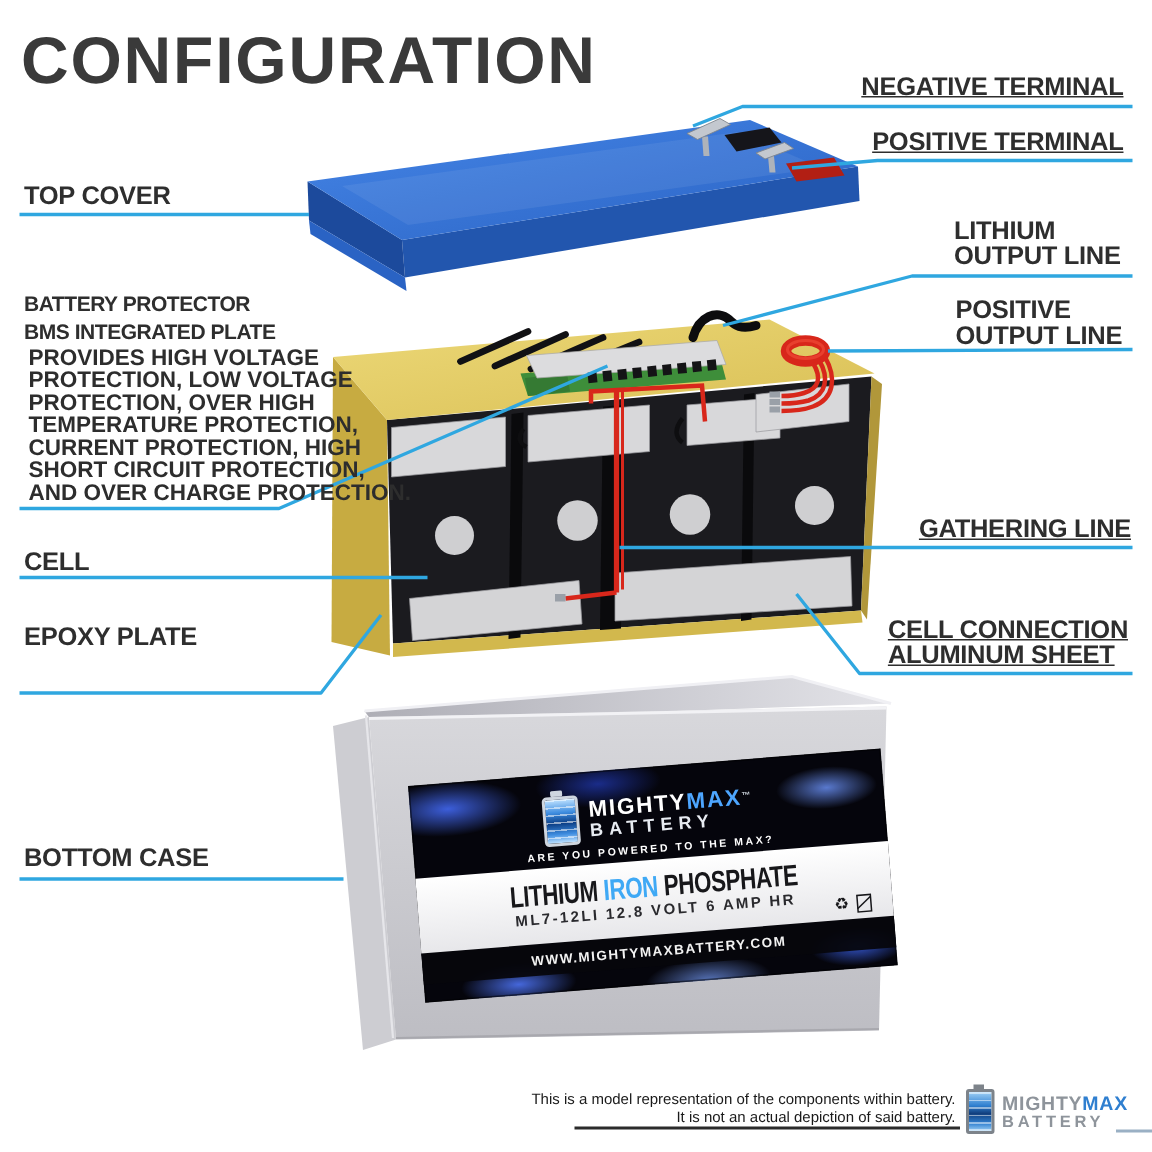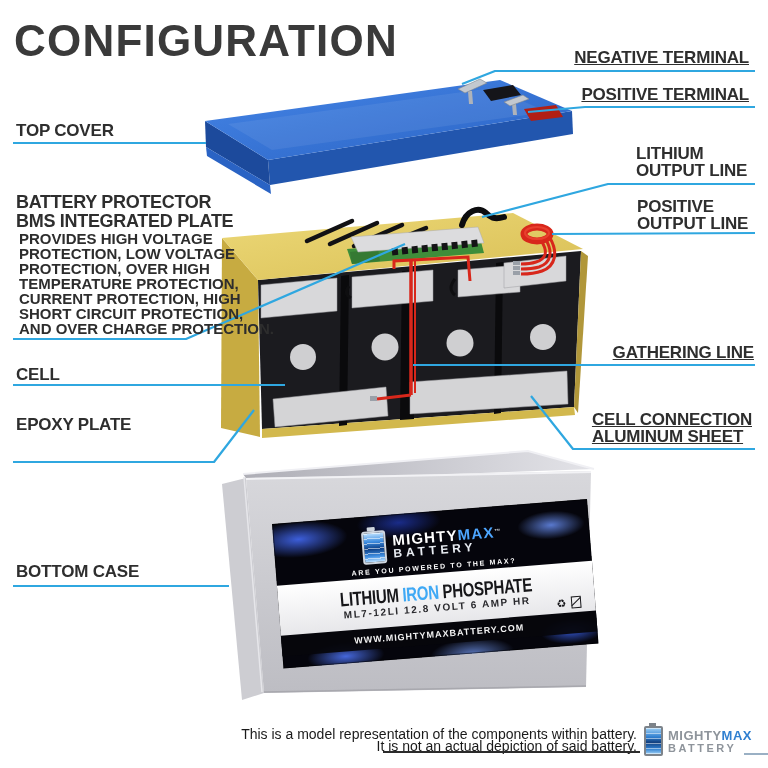--- a/index.html
+++ b/index.html
@@ -6,21 +6,21 @@
   body{width:768px;height:768px;position:relative;background:#ffffff;
        font-family:"Liberation Sans",sans-serif;overflow:hidden;}
   .abs{position:absolute;}
   .art{left:0;top:0;z-index:1;}
   .lines{left:0;top:0;z-index:2;}
   .txt{z-index:3;}
   .title{font-size:44px;font-weight:bold;color:#3a3a3a;letter-spacing:1.2px;}
   .callout{color:#2e2e2e;font-weight:bold;font-size:17px;letter-spacing:-0.2px;line-height:17px;white-space:nowrap;}
   .callout.two div{line-height:16.5px;}
   .r{text-align:left;text-decoration:underline;}
-  .heading{color:#2e2e2e;font-weight:bold;font-size:18px;letter-spacing:-0.3px;line-height:19px;white-space:nowrap;}
+  .heading{color:#2e2e2e;font-weight:bold;font-size:14px;letter-spacing:-0.3px;line-height:19px;white-space:nowrap;}
   .desc{color:#2d2d2d;font-weight:bold;font-size:15px;line-height:15px;white-space:nowrap;}
 
   
   .plabel{left:272px;top:524px;width:316px;height:145px;transform:rotate(-4.55deg);
     transform-origin:0 0;z-index:3;display:flex;flex-direction:column;
     background:
       radial-gradient(ellipse 70px 26px at 8% 12%, rgba(70,110,255,0.85), rgba(70,110,255,0) 70%),
       radial-gradient(ellipse 48px 20px at 88% 16%, rgba(110,150,255,0.8), rgba(110,150,255,0) 70%),
       radial-gradient(ellipse 60px 22px at 40% 6%, rgba(40,70,220,0.6), rgba(40,70,220,0) 70%),
       radial-gradient(ellipse 55px 20px at 20% 95%, rgba(80,120,255,0.85), rgba(80,120,255,0) 70%),
@@ -47,21 +47,21 @@
   .spec{font-size:10px;font-weight:bold;letter-spacing:1.6px;color:#2a2a2e;white-space:nowrap;}
   .bandicons{position:absolute;right:14px;bottom:4px;display:flex;gap:5px;align-items:center;color:#17171a;}
   .recycle{font-size:11px;line-height:11px;}
   .bin{width:8px;height:10px;border:1.3px solid #17171a;position:relative;display:inline-block;}
   .bin::after{content:"";position:absolute;left:-2px;top:4px;width:12px;height:1.3px;background:#17171a;transform:rotate(-40deg);}
   .webstrip{height:21px;background:rgba(6,6,12,0.94);display:flex;align-items:center;justify-content:center;}
   .web{font-size:9px;font-weight:bold;color:#f2f2f2;letter-spacing:1px;}
   .bottomzone{flex:1;}
 
   
-  .disclaimer{right:131px;top:728px;font-size:14px;line-height:12px;color:#1a1a1a;text-align:right;z-index:3;}
+  .disclaimer{right:131px;top:728px;font-size:10px;line-height:12px;color:#1a1a1a;text-align:right;z-index:3;}
   .f-line{height:1.5px;background:#2b2b2b;z-index:3;}
   .f-line2{height:1.5px;background:#9ab0c4;z-index:3;}
   .flogo{left:644px;top:726px;display:flex;align-items:center;gap:5px;z-index:3;}
   .fbatt{width:15px;height:26px;position:relative;border:2px solid #7d838a;border-radius:2px;
     background:
       repeating-linear-gradient(180deg, rgba(255,255,255,0.5) 0 1px, rgba(255,255,255,0) 1px 5px),
       linear-gradient(180deg,#9fd0f5 0%,#2f7fd0 35%,#123f7e 55%,#2f7fd0 80%,#9fd0f5 100%);}
   .fbatt::before{content:"";position:absolute;top:-5px;left:2.5px;width:7px;height:3px;background:#7d838a;}
   .fb1{font-size:13px;font-weight:bold;color:#8e949b;letter-spacing:0.5px;line-height:13px;}
   .fb1 .max{color:#2f7fd0;}

